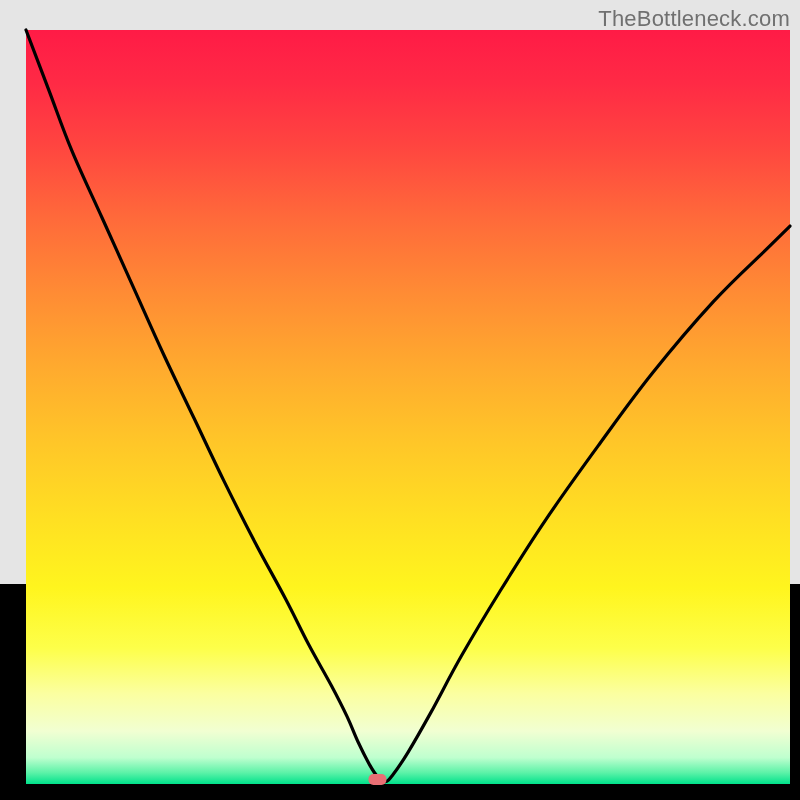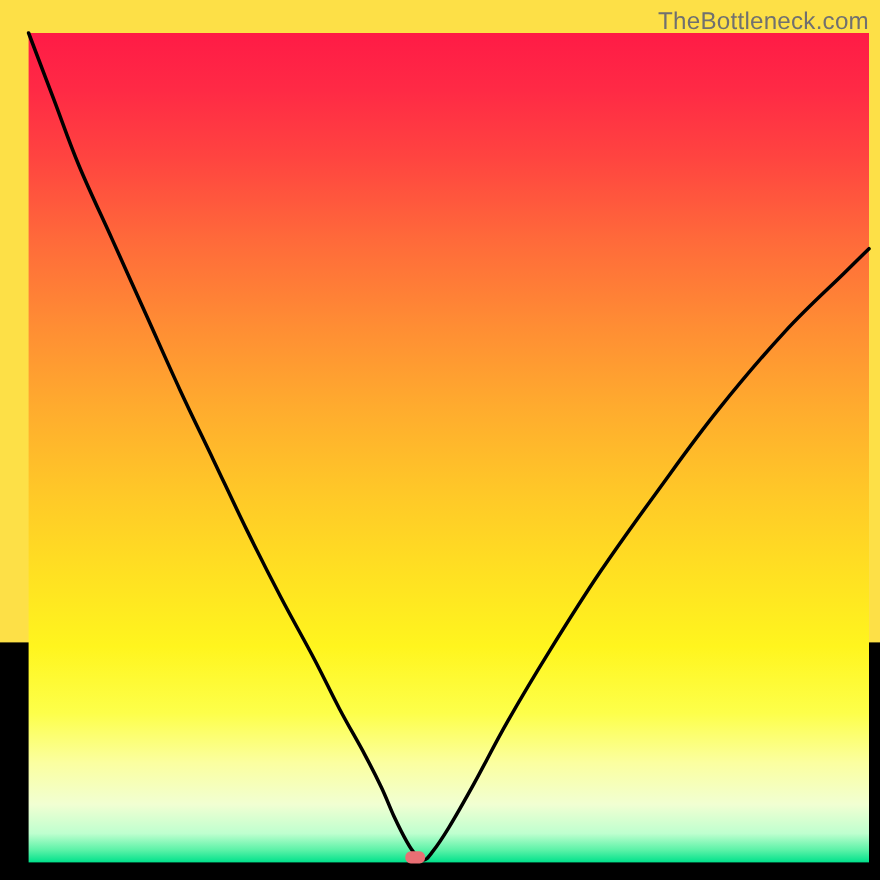--- a/index.html
+++ b/index.html
@@ -8,21 +8,21 @@
     width: 800px;
     height: 800px;
     overflow: hidden;
     background: #000;
     font-family: Arial, Helvetica, sans-serif;
   }
   .frame {
     position: relative;
     width: 800px;
     height: 584px;
-    background: #fde047;
+    background: #e5e5e5;
   }
   .watermark {
     position: absolute;
     top: 6px;
     right: 10px;
     color: #707070;
     font-size: 22px;
     font-weight: 500;
     letter-spacing: 0.2px;
     z-index: 10;

